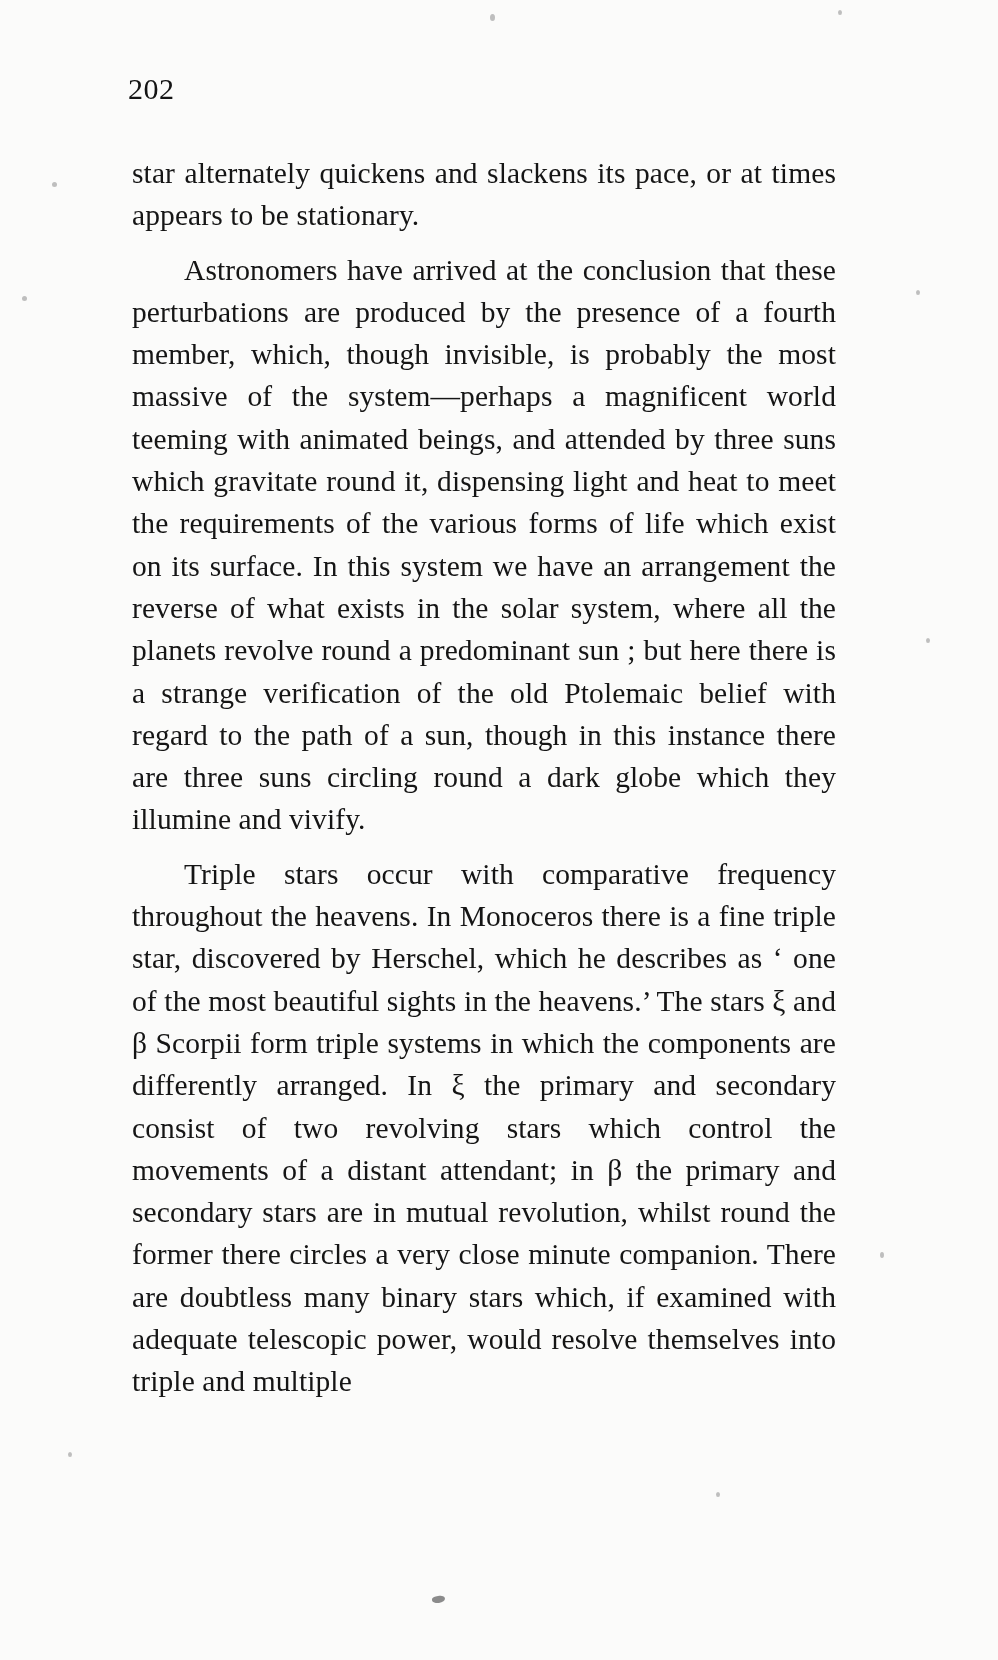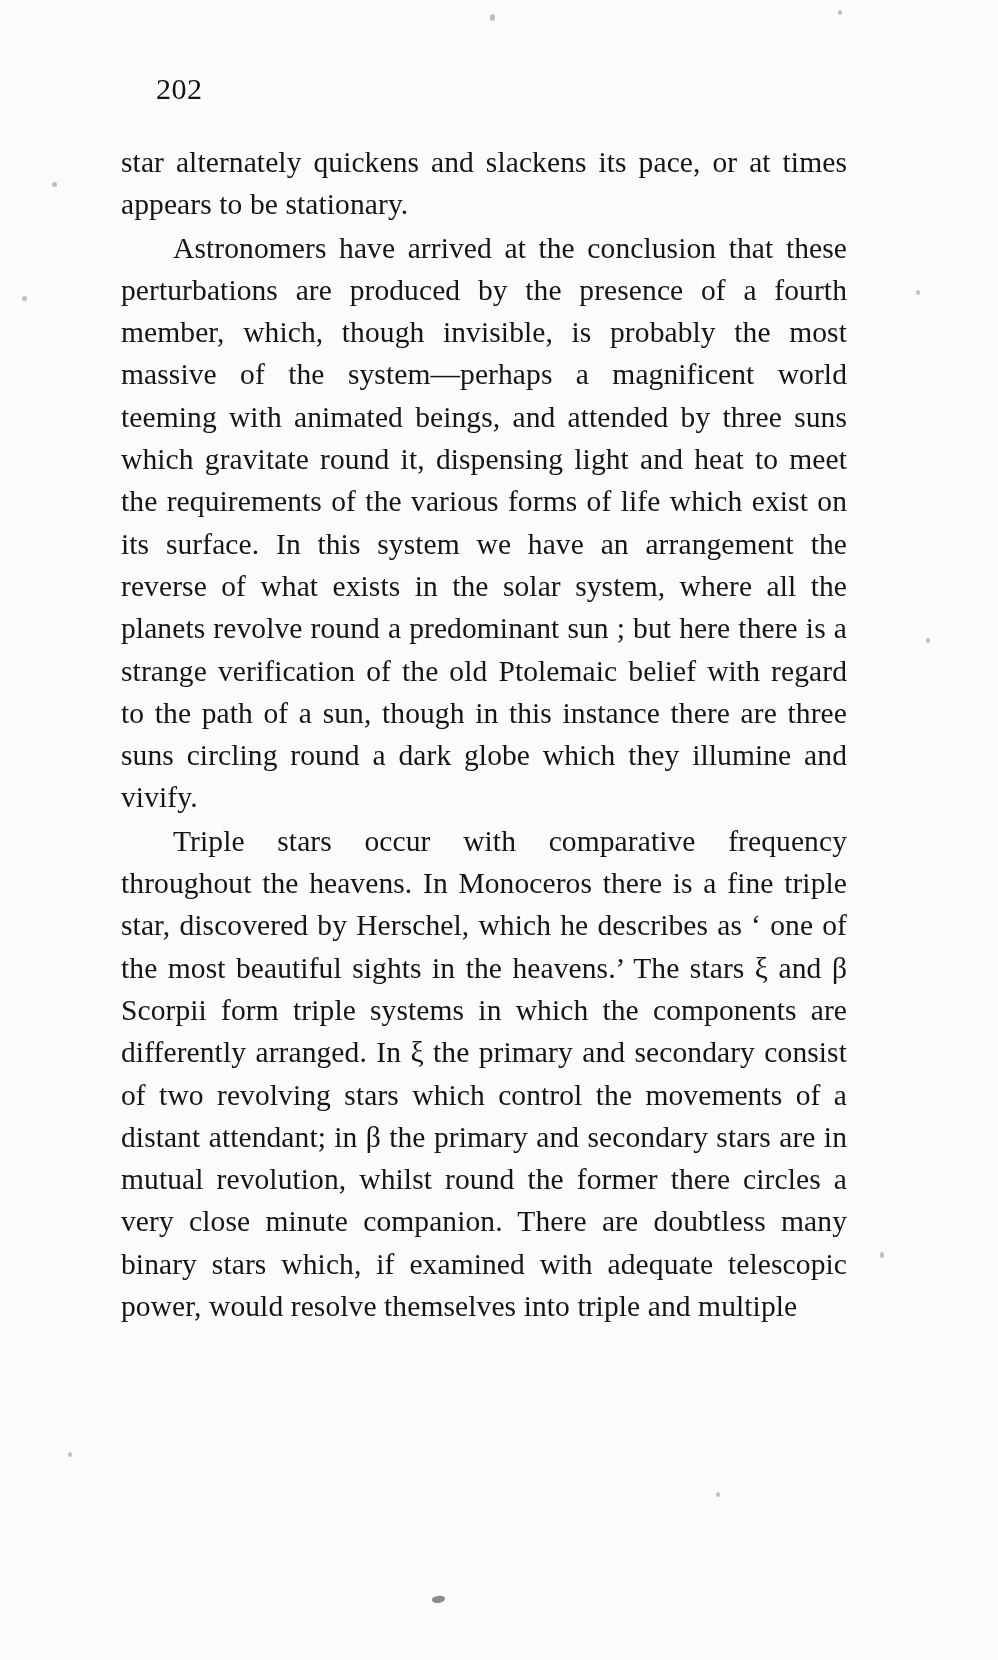--- a/index.html
+++ b/index.html
@@ -30,42 +30,41 @@
     opacity: .55;
   }
   .header {
     position: absolute;
     left: 128px;
     top: 72px;
     width: 740px;
     display: flex;
     align-items: center;
     gap: 34px;
-    margin-left: 28px;
   }
   .folio {
     font-size: 30px;
     letter-spacing: .5px;
     color: #141414;
   }
   .running-head {
     font-size: 23px;
     letter-spacing: 1.1px;
     color: #141414;
     font-variant: small-caps;
     text-transform: uppercase;
   }
   .body {
     position: absolute;
     left: 120px;
     top: 140px;
     width: 728px;
   }
   p {
-    margin: 1px;
+    margin: 12px;
     font-size: 29.5px;
     line-height: 42.3px;
     text-align: justify;
     text-justify: inter-word;
     color: #151515;
     letter-spacing: .1px;
   }
   p.indent {
     text-indent: 52px;
   }

